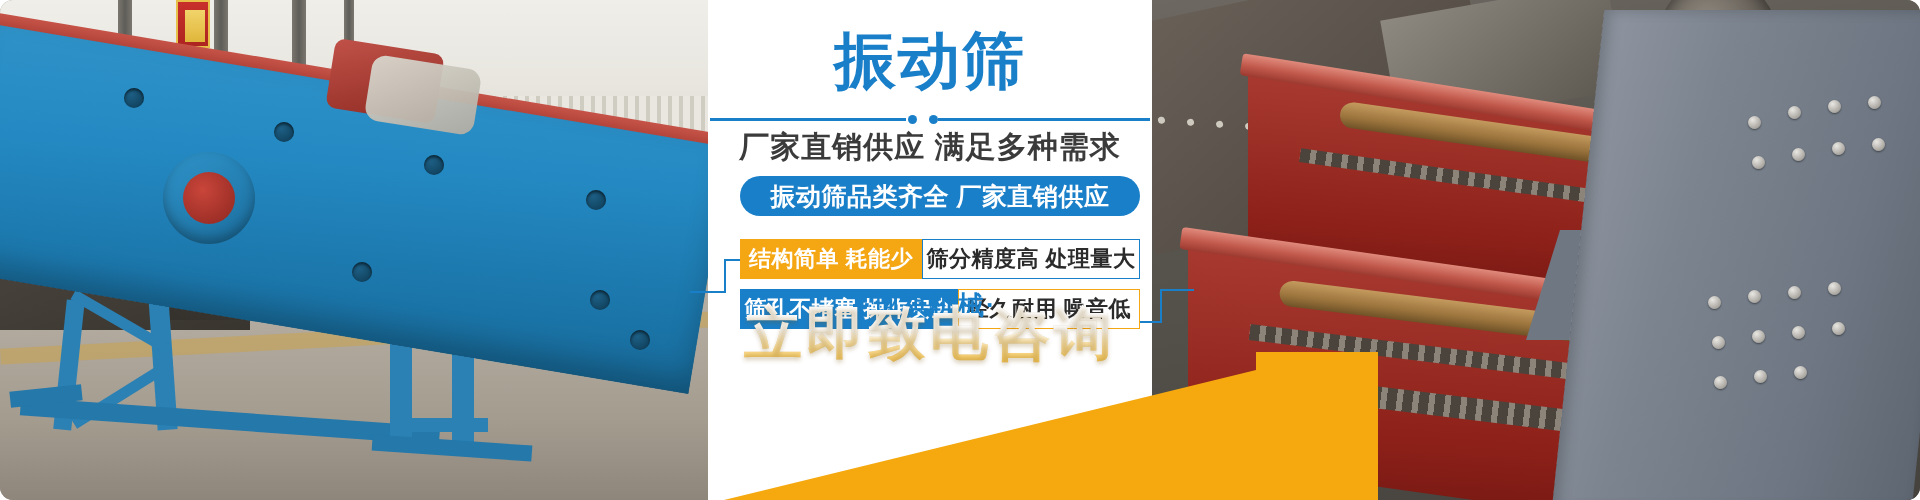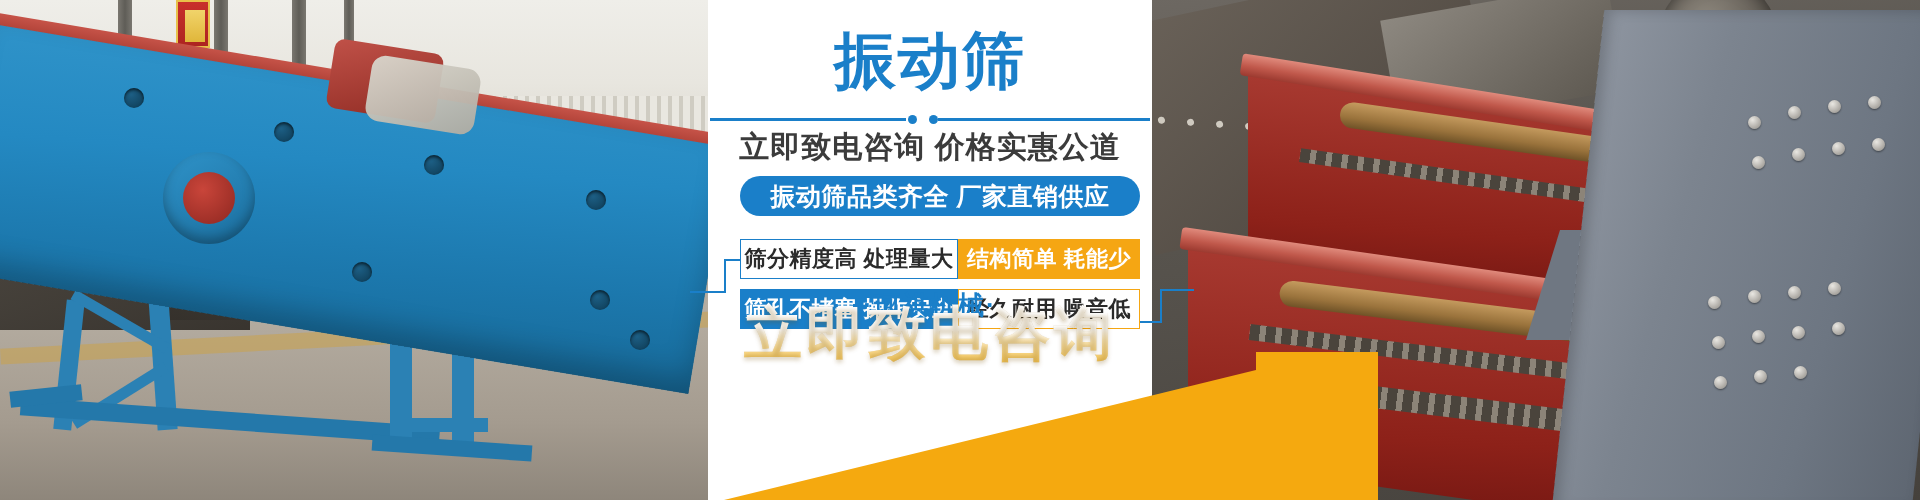--- a/index.html
+++ b/index.html
@@ -1,20 +1,20 @@
 <!DOCTYPE html>
 <html><head>
 <meta charset="utf-8">
 <title>振动筛 Banner</title>
 <style>
   * { margin:0; padding:0; box-sizing:border-box; }
   html,body { width:1920px; height:500px; overflow:hidden; background:#ffffff;
               font-family:"Liberation Sans","DejaVu Sans",sans-serif; }
 
-  #banner { position:relative; width:1920px; height:500px; overflow:hidden; }
+  #banner { position:relative; width:1920px; height:500px; overflow:hidden;border-radius:13px; }
 
   
   .photo-left{ position:absolute; left:0; top:0; width:712px; height:500px; overflow:hidden;
                background:#9a9287; }
   .pl-wallupper{ position:absolute; left:0; top:0; width:712px; height:150px;
      background:linear-gradient(180deg,#efeee9 0%,#e8e6df 55%,#dcd9d0 100%); }
   .pl-wall-col{ position:absolute; top:0; width:14px; height:150px;
      background:linear-gradient(90deg,#6d6a63,#4f4d47 50%,#6d6a63); opacity:.9; }
   .pl-ribline{ position:absolute; top:96px; left:320px; width:392px; height:50px;
      background:repeating-linear-gradient(90deg,#e9e7e0 0px,#e9e7e0 7px,#cfccc2 7px,#cfccc2 11px); }
@@ -273,33 +273,33 @@
 
     <div class="title">振动筛</div>
 
     <div class="divider">
       <span class="dl a"></span>
       <span class="dot d1"></span>
       <span class="dot d2"></span>
       <span class="dl b"></span>
     </div>
 
-    <div class="subtitle">立即致电咨询  价格实惠公道</div>
+    <div class="subtitle">厂家直销供应  满足多种需求</div>
 
     <div class="pill">振动筛品类齐全  厂家直销供应</div>
 
     <div class="bracket" style="left:-18px; top:259px; width:52px; height:34px;">
       <i style="left:0; top:32px; width:36px; height:2px;"></i>
       <i style="left:34px; top:0px; width:2px; height:34px;"></i>
       <i style="left:34px; top:0px; width:18px; height:2px;"></i>
     </div>
 
     <div class="featrow r2">
+      <div class="fbox solid-orange">结构简单  耗能少</div>
       <div class="fbox outline-blue">筛分精度高  处理量大</div>
-      <div class="fbox solid-orange">结构简单  耗能少</div>
     </div>
 
     <div class="featrow r3">
       <div class="fbox solid-blue">筛孔不堵塞  操作安全</div>
       <div class="fbox outline-orange">经久耐用  噪音低</div>
     </div>
 
     <div class="bracket" style="left:432px; top:289px; width:54px; height:34px;">
       <i style="left:0; top:32px; width:22px; height:2px;"></i>
       <i style="left:20px; top:0px; width:2px; height:34px;"></i>

